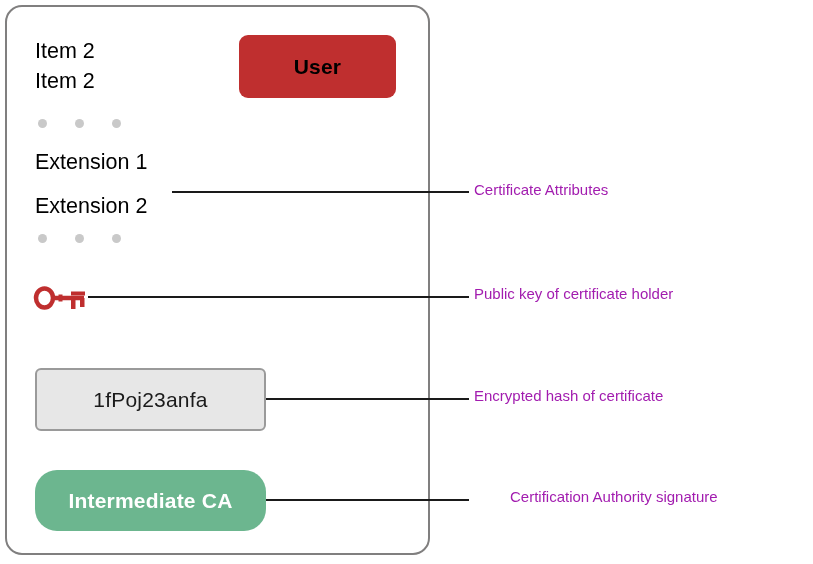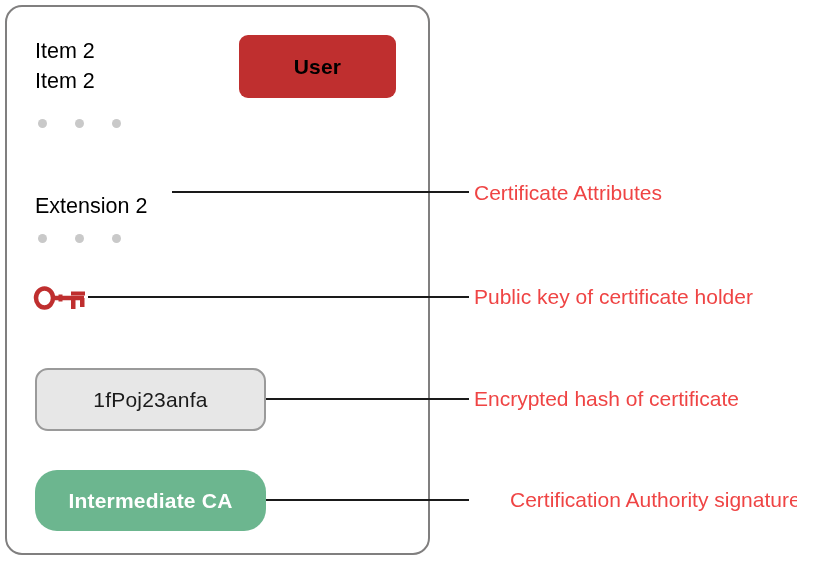--- a/index.html
+++ b/index.html
@@ -84,21 +84,21 @@
   #hash-box {
     left: 35px;
     top: 368px;
     width: 231px;
     height: 63px;
     background: #e7e7e7;
     border: 2px solid #9a9a9a;
     color: #1a1a1a;
     font-weight: normal;
     font-size: 21px;
-    border-radius: 13px;
+    border-radius: 6px;
   }
   #ca-box {
     left: 35px;
     top: 470px;
     width: 231px;
     height: 61px;
     background: #6cb68f;
     color: #ffffff;
     border-radius: 22px;
   }
@@ -119,22 +119,22 @@
     border-top: 2.5px solid #1a1a1a;
   }
   #leader-attrs { left: 172px; top: 191px; width: 297px; }
   #leader-key   { left: 88px;  top: 296px; width: 381px; }
   #leader-hash  { left: 266px; top: 398px; width: 203px; }
   #leader-ca    { left: 266px; top: 499px; width: 203px; }
 
   
   .annotation {
     position: absolute;
-    color: #ef4444;
-    font-size: 21px;
+    color: #a21caf;
+    font-size: 15px;
     line-height: 1;
     white-space: nowrap;
   }
   #label-attrs { left: 474px; top: 182px; }
   #label-key   { left: 474px; top: 286px; }
   #label-hash  { left: 474px; top: 388px; }
   #label-ca    { left: 474px; top: 489px; margin-left: 36px; }
 </style>
 </head>
 <body>
@@ -145,20 +145,21 @@
 
   <div class="cert-text" id="item-1">Item 2</div>
   <div class="cert-text" id="item-2">Item 2</div>
 
   <div class="dots-row" id="dots-1">
     <span class="dot"></span>
     <span class="dot"></span>
     <span class="dot"></span>
   </div>
 
+  <div class="cert-text" id="ext-1">Extension 1</div>
   <div class="cert-text" id="ext-2">Extension 2</div>
 
   <div class="dots-row" id="dots-2">
     <span class="dot"></span>
     <span class="dot"></span>
     <span class="dot"></span>
   </div>
 
   <div class="pill" id="user-box">User</div>
 

